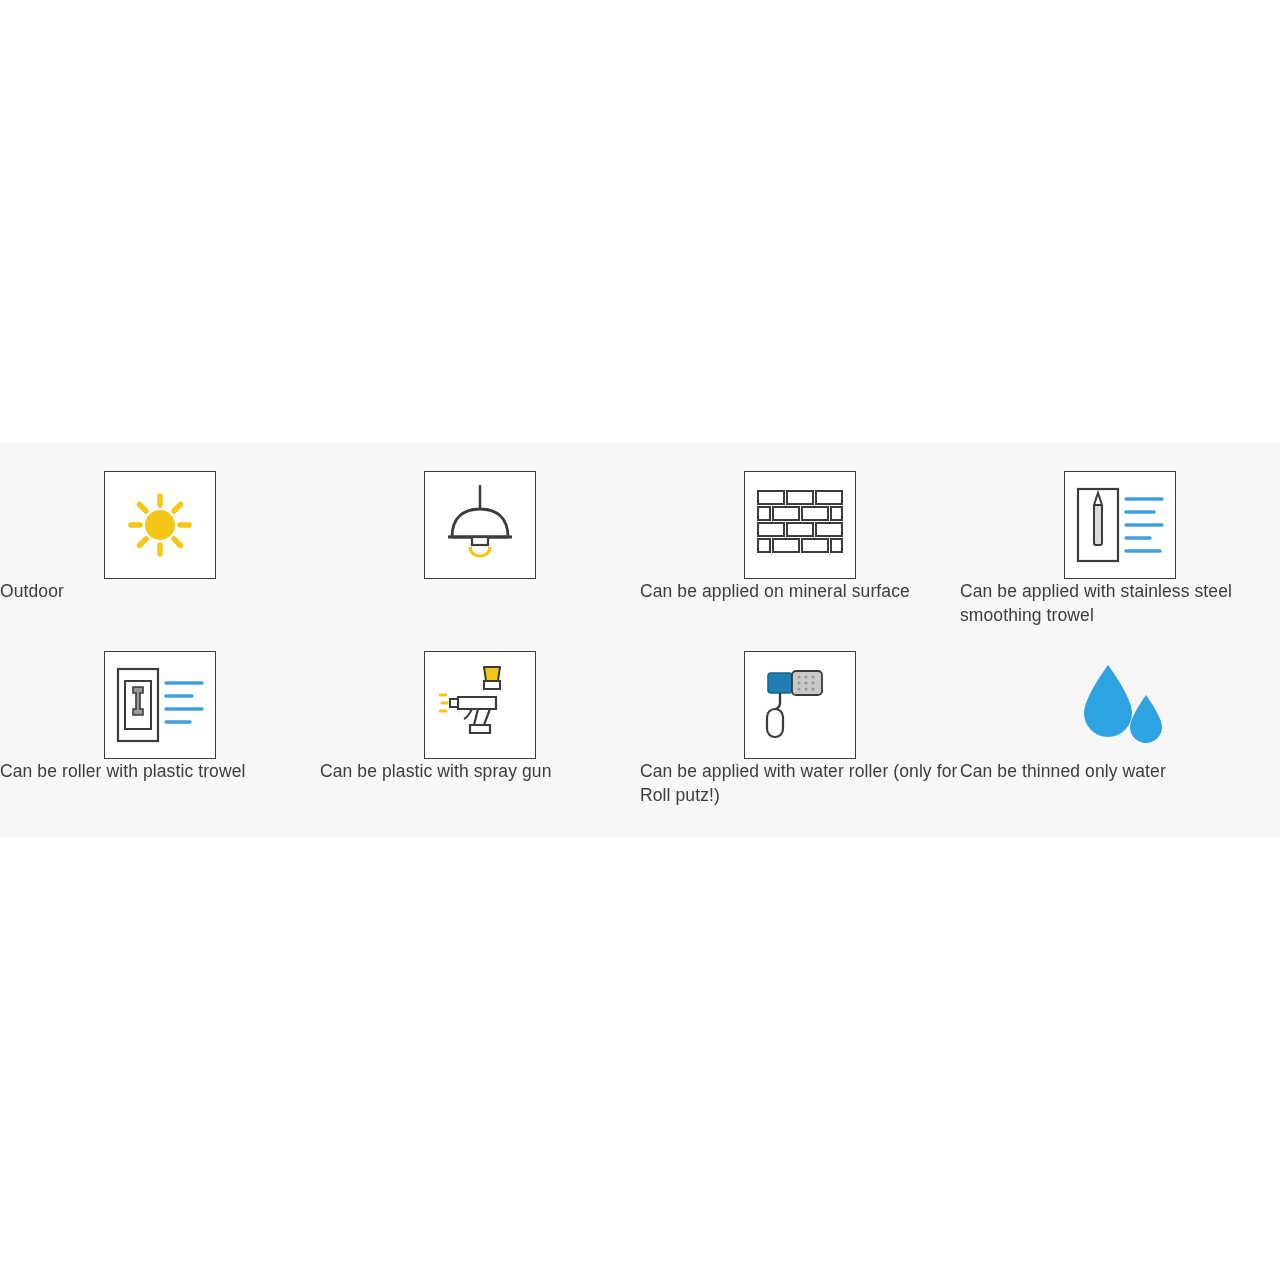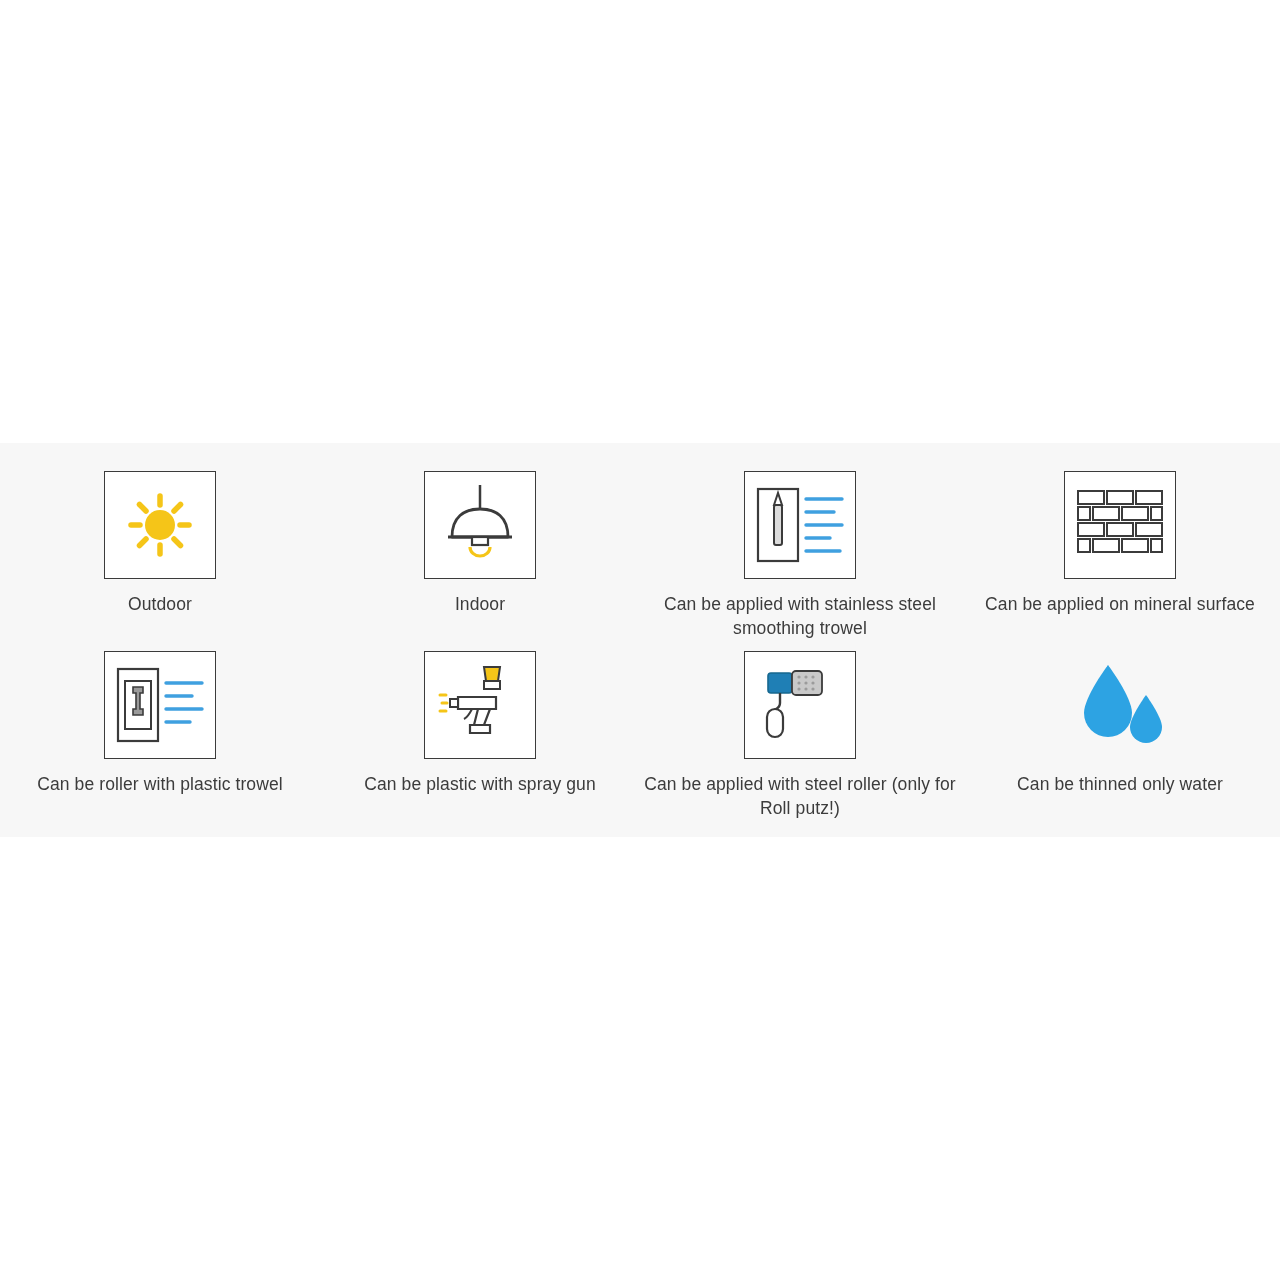--- a/index.html
+++ b/index.html
@@ -47,25 +47,23 @@
     display: flex;
     align-items: center;
     justify-content: center;
     overflow: hidden;
   }
   .icon-box.noborder {
     border: none;
     background: transparent;
   }
   .caption {
-    margin-top: 13px;
     font-size: 17.5px;
     line-height: 24px;
     color: #3c3c3c;
-    text-align: center;
     width: 320px;
     letter-spacing: 0.1px;
   }
   svg { display: block; }
 </style>
 </head>
 <body>
 
 <div id="panel">
   <div id="grid">
@@ -92,39 +90,20 @@
     <div class="cell">
       <div class="icon-box">
         <svg width="92" height="92" viewBox="0 0 92 92">
           <line x1="46" y1="6" x2="46" y2="30" stroke="#3b3b3b" stroke-width="2.5"></line>
           <path d="M18 58 C18 38 30 30 46 30 C62 30 74 38 74 58 Z" fill="#ffffff" stroke="#3b3b3b" stroke-width="2.8" stroke-linejoin="round"></path>
           <line x1="14" y1="58" x2="78" y2="58" stroke="#3b3b3b" stroke-width="3"></line>
           <rect x="38" y="58" width="16" height="8" fill="#ffffff" stroke="#3b3b3b" stroke-width="2.2"></rect>
           <path d="M36 68 a10 9 0 0 0 20 0" fill="none" stroke="#f5c518" stroke-width="3.2"></path>
         </svg>
       </div>
-      <div class="caption">Indoor</div>
-    </div>
-
-    <div class="cell">
-      <div class="icon-box">
-        <svg width="96" height="84" viewBox="0 0 96 84">
-          <rect x="6" y="6" width="40" height="72" fill="#ffffff" stroke="#3b3b3b" stroke-width="2.2"></rect>
-          <rect x="22" y="22" width="8" height="40" rx="2" fill="#dcdcdc" stroke="#3b3b3b" stroke-width="2"></rect>
-          <path d="M22 22 L26 10 L30 22 Z" fill="#ffffff" stroke="#3b3b3b" stroke-width="2"></path>
-          <g stroke="#3fa0e0" stroke-width="3.4" stroke-linecap="round">
-            <line x1="54" y1="16" x2="90" y2="16"></line>
-            <line x1="54" y1="29" x2="82" y2="29"></line>
-            <line x1="54" y1="42" x2="90" y2="42"></line>
-            <line x1="54" y1="55" x2="78" y2="55"></line>
-            <line x1="54" y1="68" x2="88" y2="68"></line>
-          </g>
-        </svg>
-      </div>
-      <div class="caption">Can be applied with stainless steel smoothing trowel</div>
     </div>
 
     <div class="cell">
       <div class="icon-box">
         <svg width="92" height="80" viewBox="0 0 92 80">
           <g stroke="#3b3b3b" stroke-width="2" fill="none">
             <rect x="4" y="6" width="26" height="13"></rect>
             <rect x="33" y="6" width="26" height="13"></rect>
             <rect x="62" y="6" width="26" height="13"></rect>
             <rect x="4" y="22" width="12" height="13"></rect>
@@ -141,20 +120,38 @@
           </g>
         </svg>
       </div>
       <div class="caption">Can be applied on mineral surface</div>
     </div>
 
     <div class="cell">
       <div class="icon-box">
         <svg width="96" height="84" viewBox="0 0 96 84">
           <rect x="6" y="6" width="40" height="72" fill="#ffffff" stroke="#3b3b3b" stroke-width="2.2"></rect>
+          <rect x="22" y="22" width="8" height="40" rx="2" fill="#dcdcdc" stroke="#3b3b3b" stroke-width="2"></rect>
+          <path d="M22 22 L26 10 L30 22 Z" fill="#ffffff" stroke="#3b3b3b" stroke-width="2"></path>
+          <g stroke="#3fa0e0" stroke-width="3.4" stroke-linecap="round">
+            <line x1="54" y1="16" x2="90" y2="16"></line>
+            <line x1="54" y1="29" x2="82" y2="29"></line>
+            <line x1="54" y1="42" x2="90" y2="42"></line>
+            <line x1="54" y1="55" x2="78" y2="55"></line>
+            <line x1="54" y1="68" x2="88" y2="68"></line>
+          </g>
+        </svg>
+      </div>
+      <div class="caption">Can be applied with stainless steel smoothing trowel</div>
+    </div>
+
+    <div class="cell">
+      <div class="icon-box">
+        <svg width="96" height="84" viewBox="0 0 96 84">
+          <rect x="6" y="6" width="40" height="72" fill="#ffffff" stroke="#3b3b3b" stroke-width="2.2"></rect>
           <rect x="13" y="18" width="26" height="48" fill="#ffffff" stroke="#3b3b3b" stroke-width="2"></rect>
           <path d="M21 24 h10 v6 h-3 v16 h3 v6 h-10 v-6 h3 v-16 h-3 z" fill="#9a9a9a" stroke="#3b3b3b" stroke-width="1.6"></path>
           <g stroke="#3fa0e0" stroke-width="3.4" stroke-linecap="round">
             <line x1="54" y1="20" x2="90" y2="20"></line>
             <line x1="54" y1="33" x2="80" y2="33"></line>
             <line x1="54" y1="46" x2="90" y2="46"></line>
             <line x1="54" y1="59" x2="78" y2="59"></line>
           </g>
         </svg>
       </div>
@@ -194,21 +191,21 @@
               <circle cx="52" cy="22" r="1.6"></circle>
               <circle cx="59" cy="22" r="1.6"></circle>
             <circle cx="45" cy="28" r="1.6"></circle>
               <circle cx="52" cy="28" r="1.6"></circle>
               <circle cx="59" cy="28" r="1.6"></circle>
           </g>
           <path d="M26 32 v10 q0 4 -4 6 l-2 2" fill="none" stroke="#3b3b3b" stroke-width="2.4"></path>
           <rect x="13" y="48" width="16" height="28" rx="8" fill="#ffffff" stroke="#3b3b3b" stroke-width="2.2"></rect>
         </svg>
       </div>
-      <div class="caption">Can be applied with steel roller (only for Roll putz!)</div>
+      <div class="caption">Can be applied with water roller (only for Roll putz!)</div>
     </div>
 
     <div class="cell">
       <div class="icon-box noborder">
         <svg width="104" height="96" viewBox="0 0 104 96">
           <path d="M40 8 C40 8 16 40 16 56 a24 24 0 0 0 48 0 C64 40 40 8 40 8 Z" fill="#2da3e3"></path>
           <path d="M78 38 C78 38 62 60 62 70 a16 16 0 0 0 32 0 C94 60 78 38 78 38 Z" fill="#2da3e3"></path>
         </svg>
       </div>
       <div class="caption">Can be thinned only water</div>

